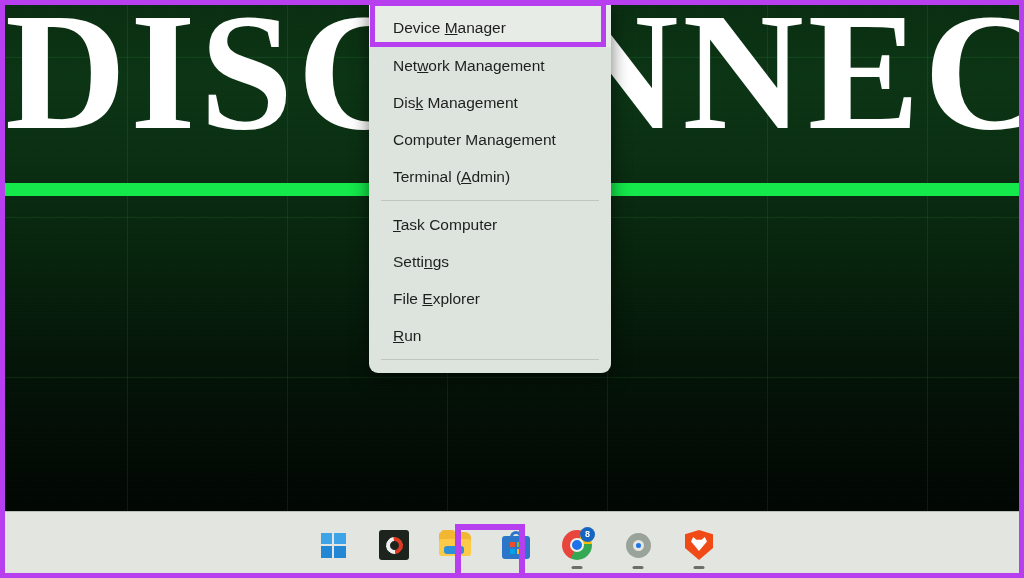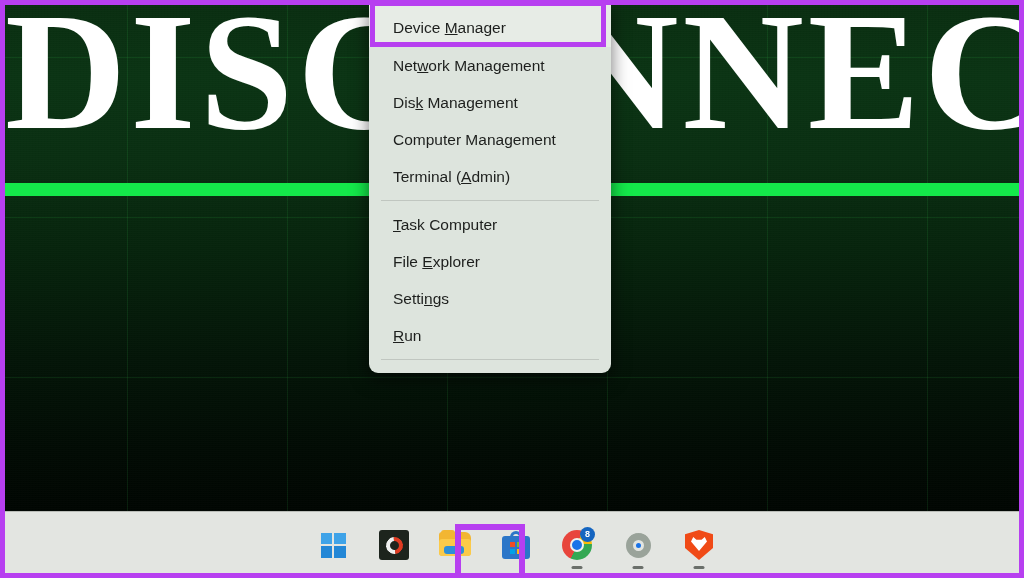--- a/index.html
+++ b/index.html
@@ -310,24 +310,24 @@
       </div>
     </div>
 
     <div class="winx-sep"></div>
 
     <div>
       <div class="winx-item">
         <span class="lbl"><span></span><span class="acc">T</span><span>ask Computer</span></span>
       </div>
       <div class="winx-item">
+        <span class="lbl"><span>Setti</span><span class="acc">n</span><span>gs</span></span>
+      </div>
+      <div class="winx-item">
         <span class="lbl"><span>File </span><span class="acc">E</span><span>xplorer</span></span>
-      </div>
-      <div class="winx-item">
-        <span class="lbl"><span>Setti</span><span class="acc">n</span><span>gs</span></span>
       </div>
       <div class="winx-item">
         <span class="lbl"><span></span><span class="acc">R</span><span>un</span></span>
       </div>
     </div>
 
     <div class="winx-sep"></div>
 
   </div>
 

